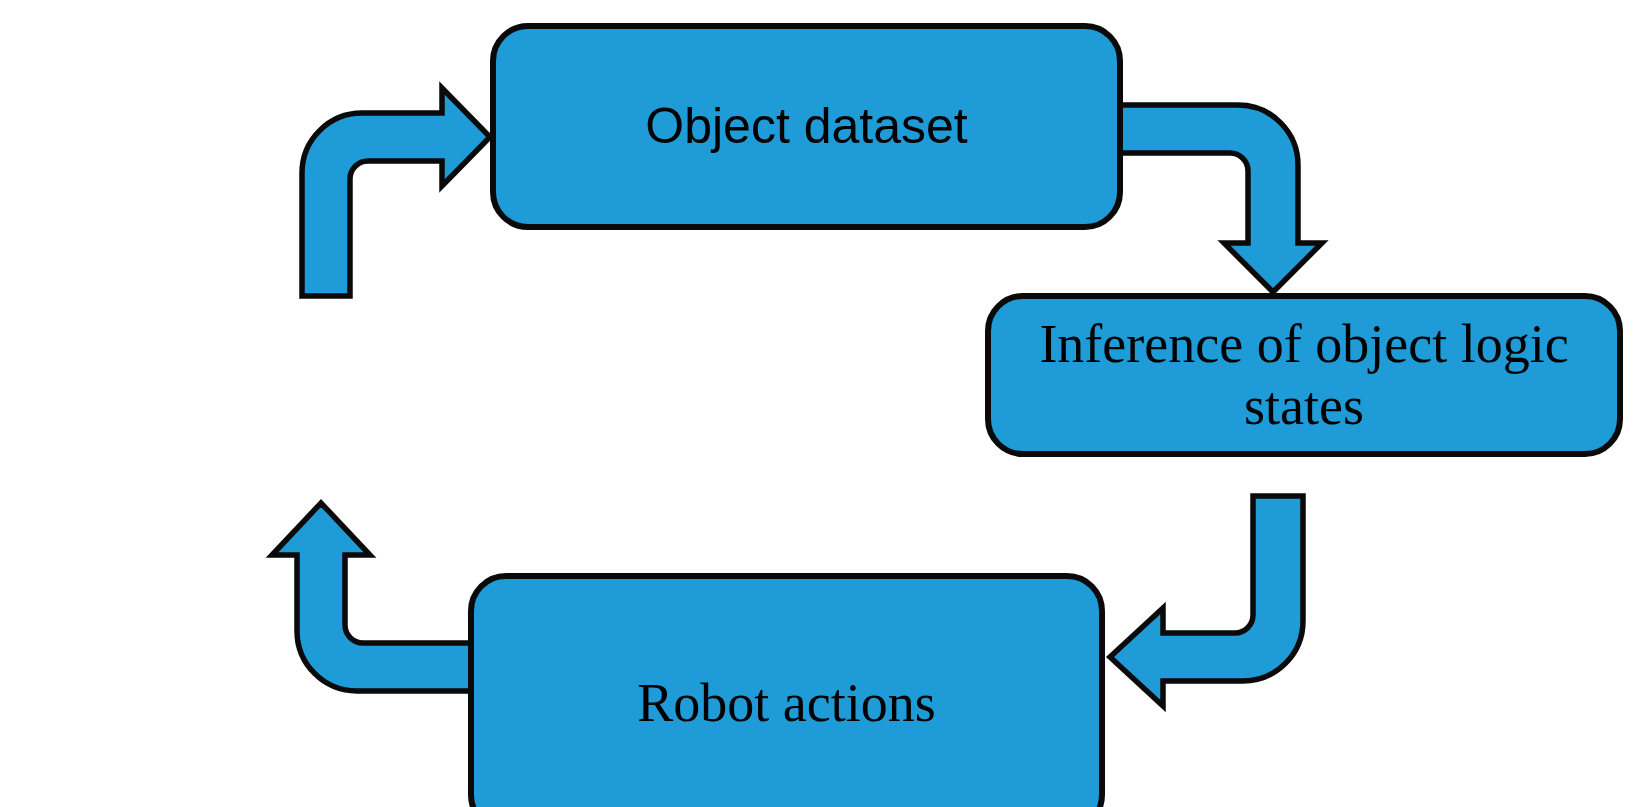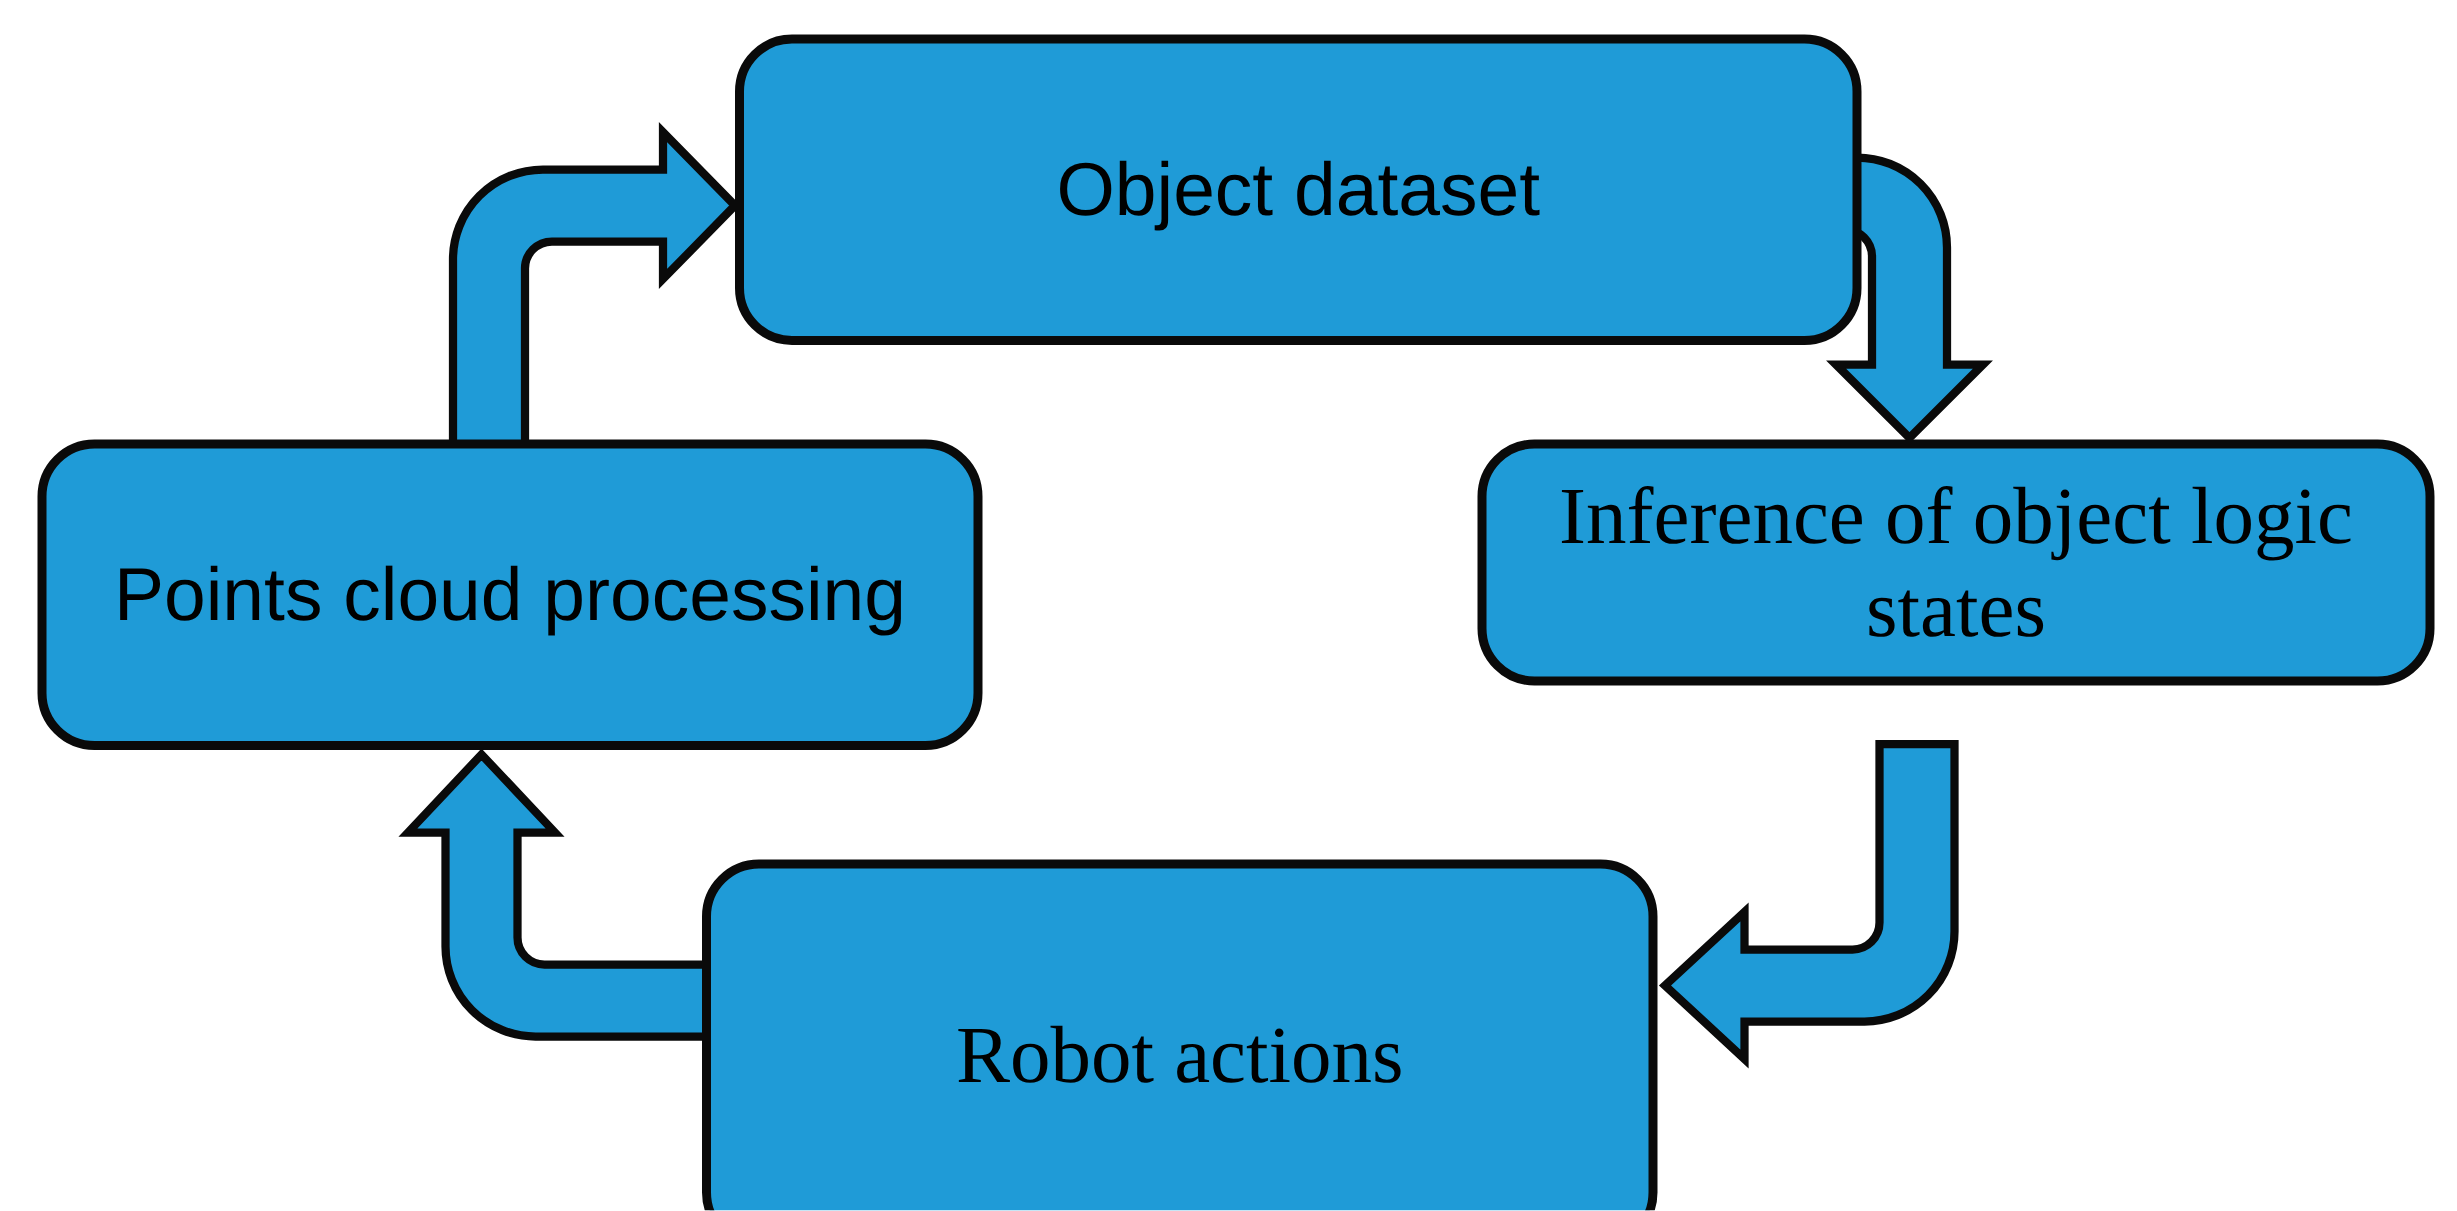--- a/index.html
+++ b/index.html
@@ -49,21 +49,21 @@
   .node.sans .label {
     font-family: "Liberation Sans", "DejaVu Sans", sans-serif;
     font-size: 50px;
     line-height: 1.15;
   }
   .node.serif .label {
     font-family: "Liberation Serif", "DejaVu Serif", serif;
     font-size: 54px;
     line-height: 1.15;
   }
-  #node-top    { left: 490px; top: 23px;  width: 751px; height: 207px; }
+  #node-top    { left: 490px; top: 23px;  width: 633px; height: 207px; }
   #node-right  { left: 985px; top: 293px; width: 638px; height: 164px; }
   #node-left   { left: 25px;  top: 293px; width: 630px; height: 207px; }
   #node-bottom { left: 468px; top: 573px; width: 637px; height: 260px; }
 </style>
 </head>
 <body>
 
 <div id="canvas">
 
   <svg id="arrow-layer" viewBox="0 0 1638 807" xmlns="http://www.w3.org/2000/svg">
@@ -82,17 +82,14 @@
   </div>
 
   <div class="node serif" id="node-right">
     <span class="label">Inference of object logic states</span>
   </div>
 
   <div class="node serif" id="node-bottom">
     <span class="label">Robot actions</span>
   </div>
 
-  <div class="node sans" id="node-left">
-    <span class="label">Points cloud processing</span>
-  </div>
 
 </div>
 
 </body></html>

